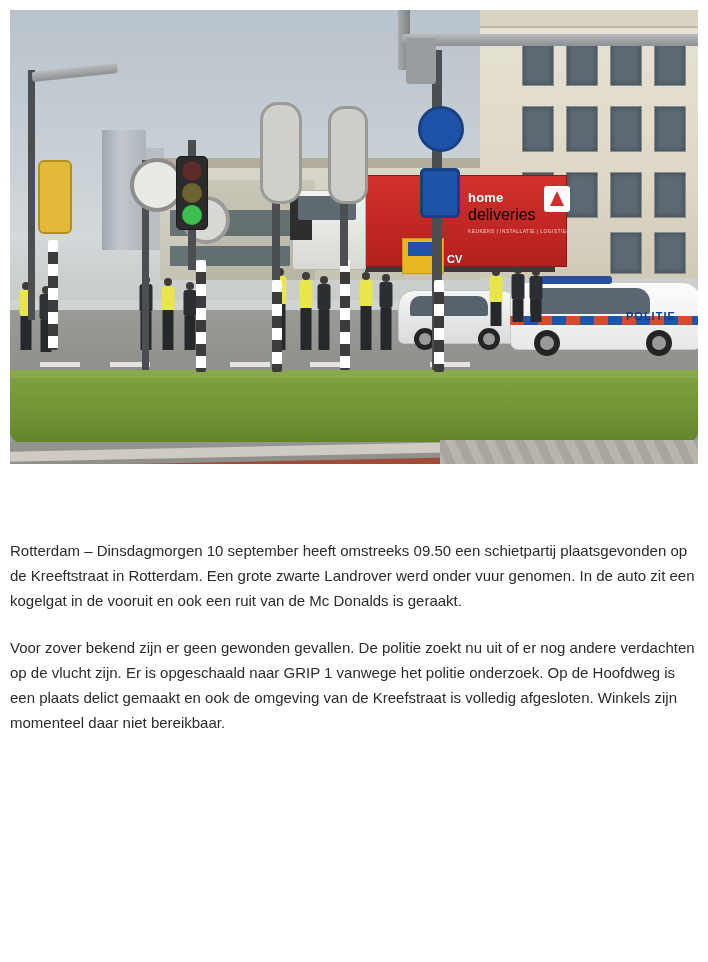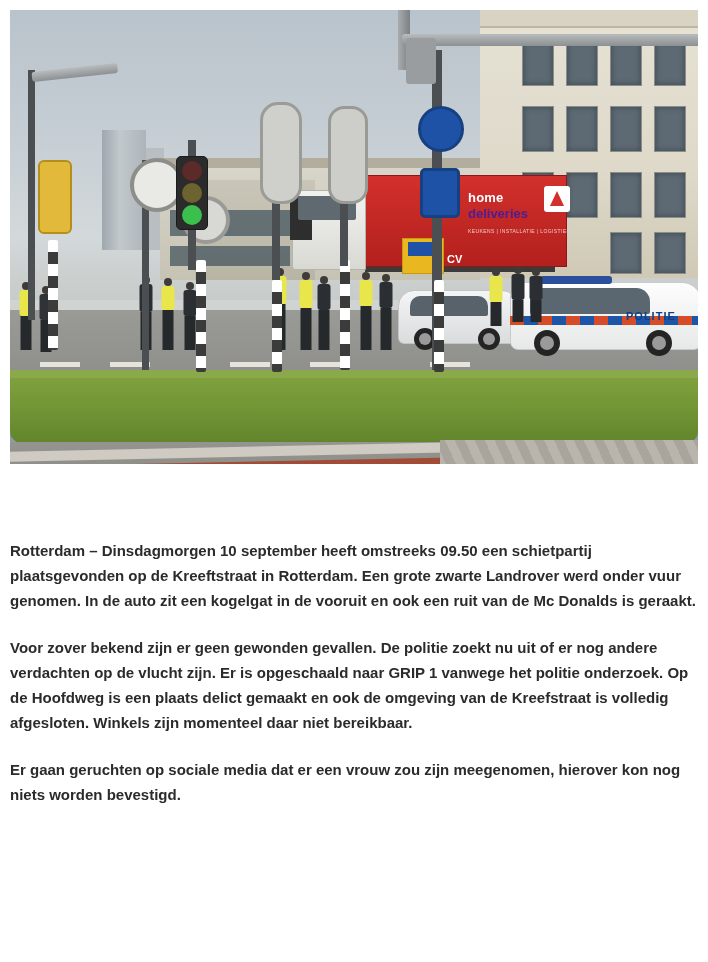--- a/index.html
+++ b/index.html
@@ -105,21 +105,21 @@
     background: linear-gradient(180deg,#d2302c,#b3201d);
     border:1px solid #8d1714;
   }
   .truck-text1 {
     position:absolute; left:458px; top:180px;
     color:#ffffff; font-size:13px; font-weight:bold; letter-spacing:0.2px;
     font-family:"Liberation Sans", sans-serif;
   }
   .truck-text2 {
     position:absolute; left:458px; top:196px;
-    color:#4c1d95; font-size:13px; font-weight:bold;
+    color:#000000; font-size:16px; font-weight:normal;
     font-family:"Liberation Sans", sans-serif;
   }
   .truck-text3 {
     position:absolute; left:458px; top:218px;
     color:#f0c9c8; font-size:5px; letter-spacing:0.4px;
     font-family:"Liberation Sans", sans-serif;
   }
   .truck-logo {
     position:absolute; left:534px; top:176px; width:26px; height:26px;
     background:#ffffff; border-radius:3px;
@@ -276,21 +276,20 @@
     position:absolute; left:400px; top:286px; width:78px; height:20px;
     background:#58626b; border-radius:10px 10px 2px 2px;
   }
 
   
   .article {
     position: absolute;
     left: 10px;
     top: 538px;
     width: 686px;
-    font-weight: bold;
   }
   .article p {
     margin: 0 0 22px 0;
     font-size: 15px;
     line-height: 25px;
     color: #2b2b2b;
     font-family: "Liberation Sans", sans-serif;
   }
   .article p:last-child { margin-bottom: 0; }
 </style>
@@ -477,16 +476,15 @@
       <div class="gantry-post" style="left:388px;top:0px;height:60px;"></div>
       <div class="gantry-arm" style="left:392px;top:24px;width:300px;height:12px;"></div>
       <div class="gantry-lamp" style="left:396px;top:28px;"></div>
 
     </div>
   </div>
 
   <div class="article">
     <p>Rotterdam – Dinsdagmorgen 10 september heeft omstreeks 09.50 een schietpartij plaatsgevonden op de Kreeftstraat in Rotterdam. Een grote zwarte Landrover werd onder vuur genomen. In de auto zit een kogelgat in de vooruit en ook een ruit van de Mc Donalds is geraakt.</p>
     <p>Voor zover bekend zijn er geen gewonden gevallen. De politie zoekt nu uit of er nog andere verdachten op de vlucht zijn. Er is opgeschaald naar GRIP 1 vanwege het politie onderzoek. Op de Hoofdweg is een plaats delict gemaakt en ook de omgeving van de Kreefstraat is volledig afgesloten. Winkels zijn momenteel daar niet bereikbaar.</p>
-    <p>Er gaan geruchten op sociale media dat er een vrouw zou zijn meegenomen, hierover kon nog niets worden bevestigd.</p>
   </div>
 
 </div>
 
 </body></html>

